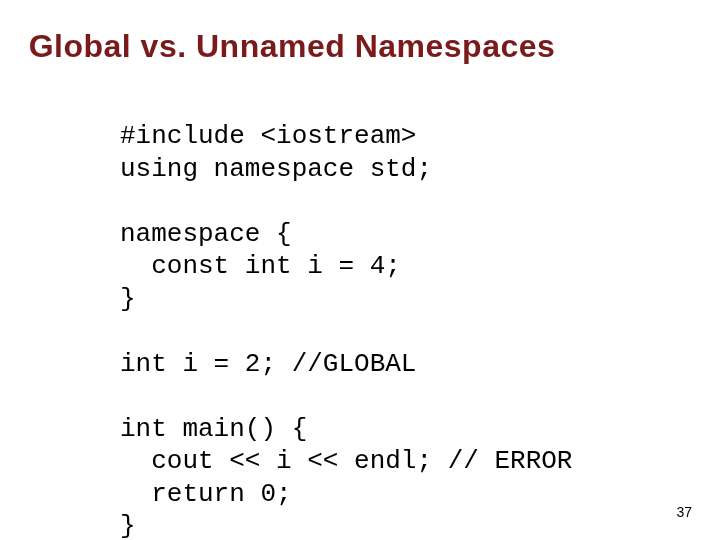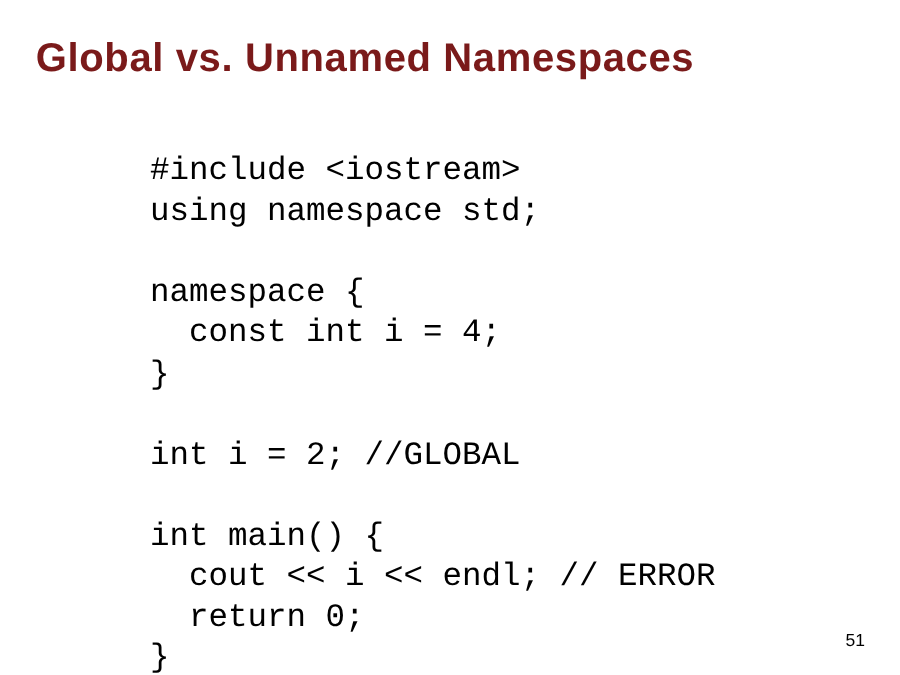--- a/index.html
+++ b/index.html
@@ -59,14 +59,14 @@
   const int i = 4;
 }
 
 int i = 2; //GLOBAL
 
 int main() {
   cout &lt;&lt; i &lt;&lt; endl; // ERROR
   return 0;
 }</div>
 
-  <div class="pagenum">51</div>
+  <div class="pagenum">37</div>
 </div>
 
 </body></html>

